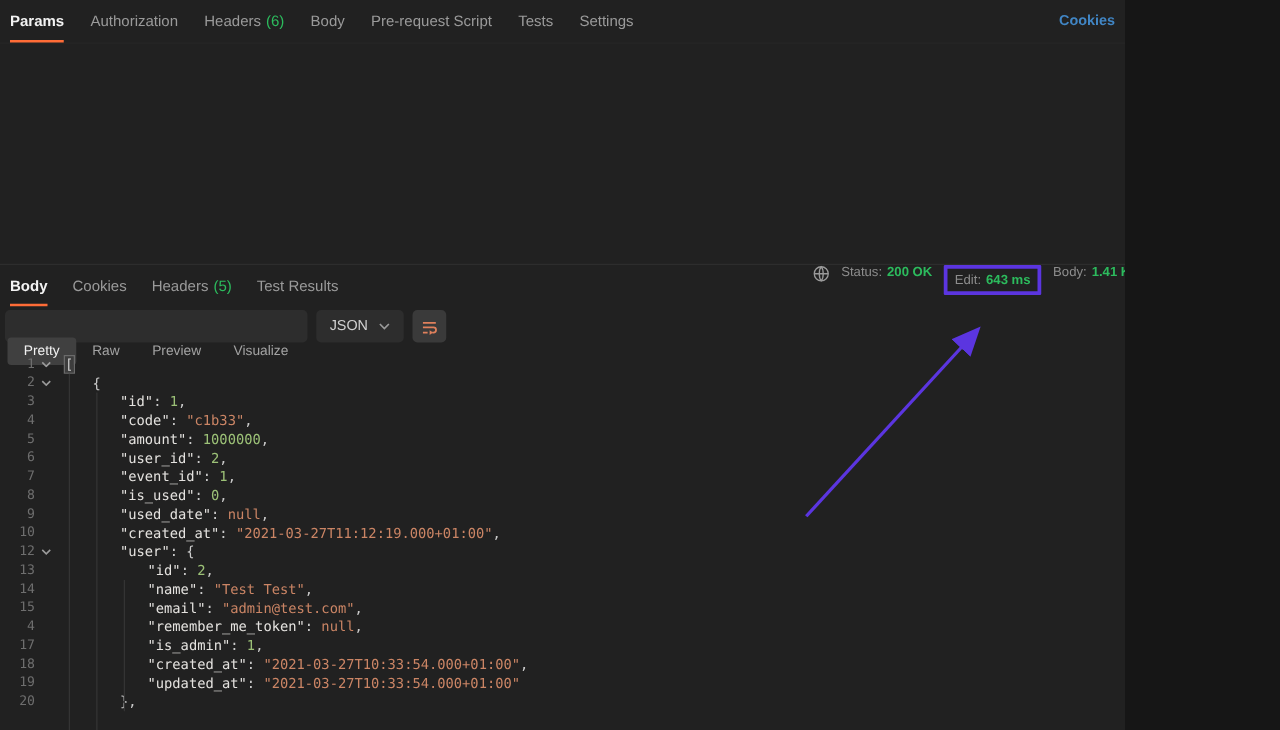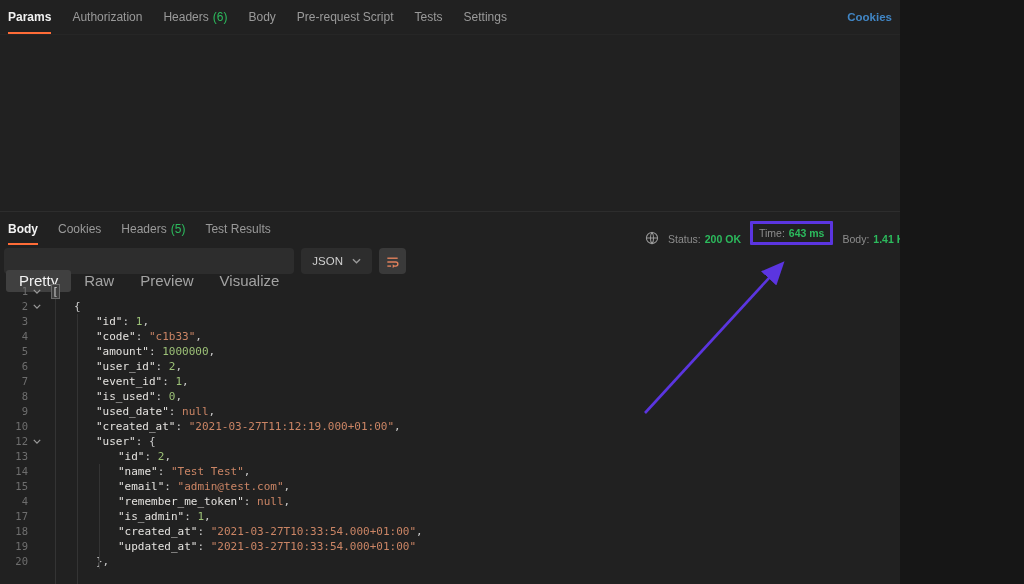--- a/index.html
+++ b/index.html
@@ -27,31 +27,31 @@
   .ptr-head .cell:last-child{border-right:none;justify-content:flex-end;gap:10px;padding-right:6px;}
   .ptr-row{height:26px;background:#242424;border-bottom:1px solid #2e2e2e;}
   .ptr-row .cell{display:flex;align-items:center;padding:0 8px;color:#5f5f5f;font-size:11.5px;border-right:1px solid #2e2e2e;}
   .ptr-row .cell:last-child{border-right:none;}
   .more-dots{color:#9a9a9a;font-size:9px;letter-spacing:1px;cursor:pointer;}
   .bulk-edit{color:#ececec;font-weight:bold;font-size:10.5px;cursor:pointer;white-space:nowrap;}
 
   
   .resp{position:absolute;left:0;top:211px;width:1024px;bottom:0;border-top:1px solid #2d2d2d;background:#212121;}
   .resp-tabbar{position:relative;height:33px;display:flex;align-items:stretch;padding:0 8px;gap:20px;}
-  .resp-meta{position:absolute;right:6px;top:0;height:100%;display:flex;align-items:flex-end;gap:9px;font-size:10.5px;white-space:nowrap;}
+  .resp-meta{position:absolute;right:6px;top:0;height:100%;display:flex;align-items:flex-start;gap:9px;font-size:10.5px;white-space:nowrap;}
   .meta-item{display:flex;align-items:center;gap:4px;}
   .meta-label{color:#8d8d8d;}
   .meta-value{color:var(--success);font-weight:bold;}
   .time-box{border:3px solid var(--annotation);border-radius:1px;padding:3px 6px;}
   .meta-divider{width:1px;height:16px;background:#3d3d3d;}
   .save-response{display:flex;align-items:center;gap:6px;color:var(--link);font-size:11px;font-weight:bold;cursor:pointer;}
 
   .resp-toolbar{position:relative;height:32px;display:flex;align-items:center;padding:0 4px;gap:7px;}
   .seg{display:flex;align-items:center;background:#2d2d2d;border-radius:4px;padding:2px;height:26px;}
-  .seg .chip{display:flex;align-items:center;height:22px;padding:0 13px;border-radius:3px;font-size:15px;color:#a3a3a3;cursor:pointer;margin-top:39px;}
+  .seg .chip{display:flex;align-items:center;height:22px;padding:0 13px;border-radius:3px;font-size:11px;color:#a3a3a3;cursor:pointer;margin-top:39px;}
   .seg .chip.active{background:#404040;color:#f2f2f2;}
   .lang-select{display:flex;align-items:center;gap:9px;background:#2d2d2d;border-radius:4px;height:26px;padding:0 11px;font-size:11.5px;color:#d0d0d0;cursor:pointer;}
   .wrap-btn{display:flex;align-items:center;justify-content:center;width:27px;height:26px;background:#3a3a3a;border-radius:4px;cursor:pointer;}
   .toolbar-right{position:absolute;right:8px;top:0;height:100%;display:flex;align-items:center;gap:12px;}
   .icon-btn{display:flex;align-items:center;cursor:pointer;}
 
   
   .code-area{position:absolute;left:0;top:65px;right:0;bottom:0;overflow:hidden;font-family:"DejaVu Sans Mono",monospace;font-size:11px;}
   .code-lines{padding-top:7px;}
   .code-line{display:flex;height:15px;line-height:15px;}
@@ -133,21 +133,21 @@
           <svg width="14" height="14" viewBox="0 0 16 16" fill="none" stroke="#9a9a9a" stroke-width="1.2">
               <circle cx="8" cy="8" r="6.4"></circle>
               <path d="M1.6 8h12.8M8 1.6c2.4 2.6 2.4 10.2 0 12.8-2.4-2.6-2.4-10.2 0-12.8z"></path>
             </svg>
         </span>
         <span class="meta-item">
           <span class="meta-label">Status:</span>
           <span class="meta-value">200 OK</span>
         </span>
         <span class="meta-item time-box">
-          <span class="meta-label">Time:</span>
+          <span class="meta-label">Edit:</span>
           <span class="meta-value">643 ms</span>
         </span>
         <span class="meta-item">
           <span class="meta-label">Body:</span>
           <span class="meta-value">1.41 KB</span>
         </span>
         <span class="meta-divider"></span>
         <span class="save-response">
           <span>Save Settings</span>
           <svg width="9" height="6" viewBox="0 0 10 6" fill="none" stroke="#4186c5" stroke-width="1.6">

